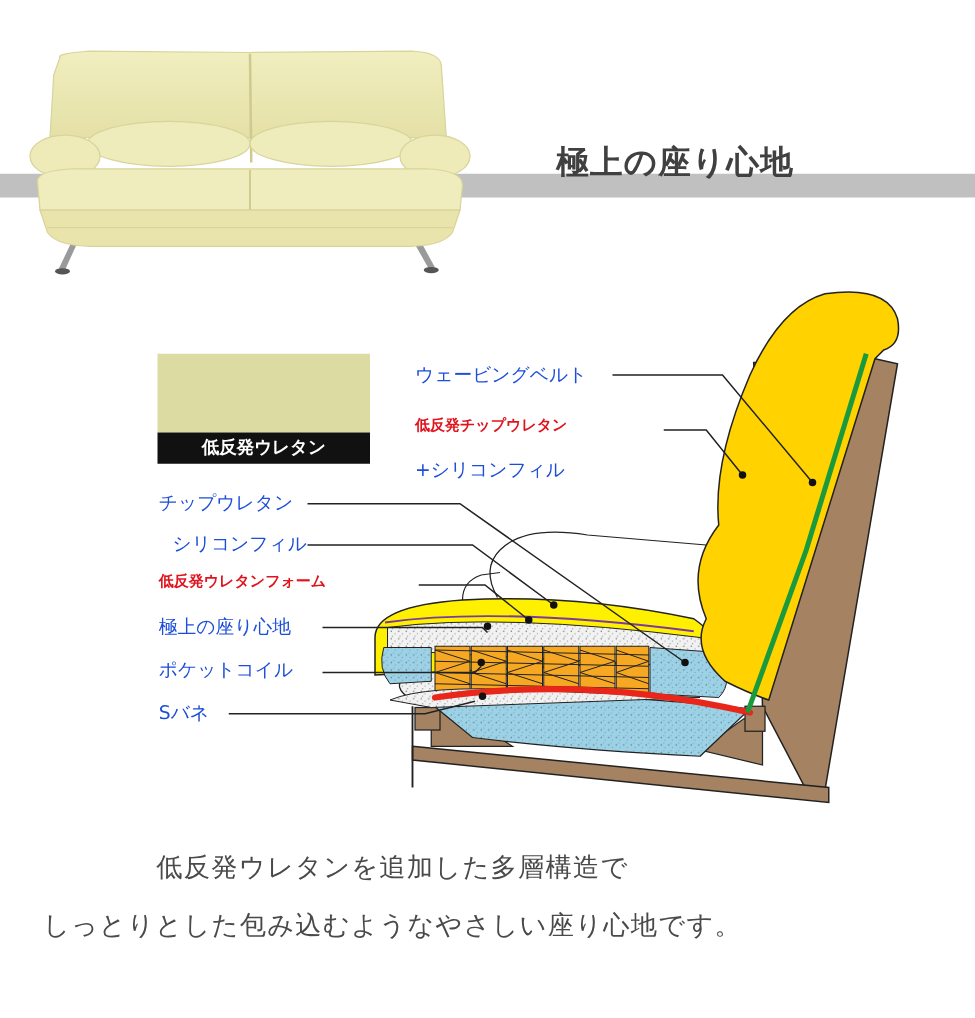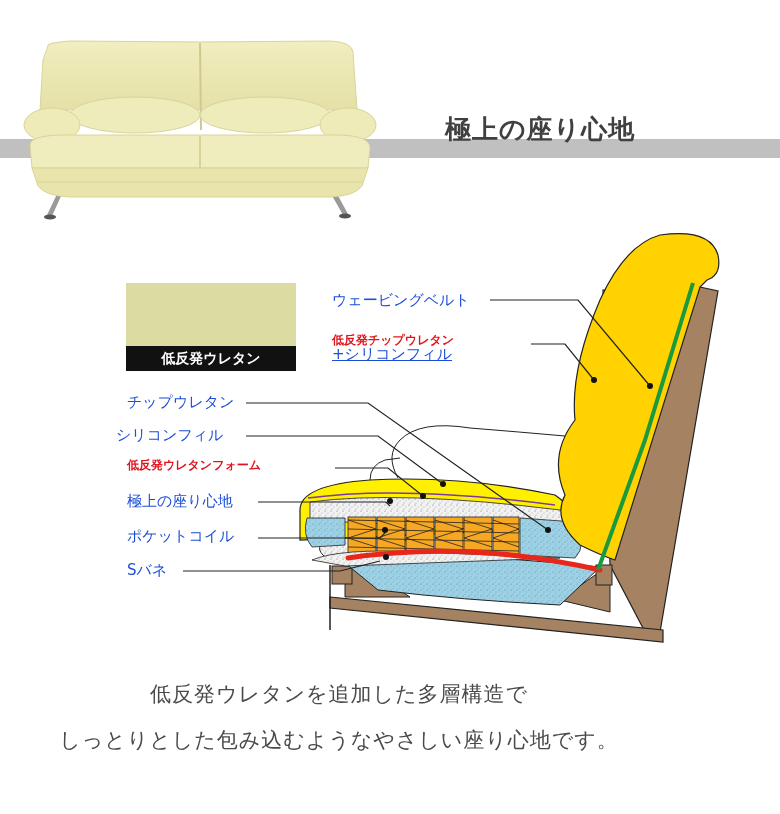--- a/index.html
+++ b/index.html
@@ -11,21 +11,21 @@
                 color: #404040; letter-spacing: 1px; white-space: nowrap; }
     .swatch { position: absolute; left: 126px; top: 283px; width: 158px; height: 88px; text-decoration: underline; }
     .swatch-tex { position: absolute; left: 0; top: 0; width: 170px; height: 63px;
                   background: #dcdca2; }
     .swatch-label { position: absolute; left: 0; top: 63px; width: 170px; height: 25px; background: #111;
                     color: #fff; font-size: 14px; font-weight: bold; text-align: center; line-height: 25px; }
     .diagram { position: absolute; left: 0; top: 220px; width: 780px; height: 440px; }
     .lbl { position: absolute; font-size: 15px; color: #1d4ed8; white-space: nowrap; }
     .lbl.red { color: #e0141e; font-weight: bold; font-size: 12px; }
     .caption { position: absolute; left: 0; width: 628px; text-align: center; font-size: 21px;
-               color: #4a4a4a; letter-spacing: 1px; margin-left: 25px; }
+               color: #4a4a4a; letter-spacing: 1px; }
   </style>
 </head>
 <body>
 
 <div class="band"></div>
 
 <svg class="sofa" viewBox="0 0 400 240" xmlns="http://www.w3.org/2000/svg">
   <defs>
     <linearGradient id="sg" x1="0" y1="0" x2="0" y2="1">
       <stop offset="0" stop-color="#f1eec0"></stop>
@@ -141,22 +141,22 @@
     <circle cx="443" cy="484" r="3"></circle>
     <circle cx="423" cy="496" r="3"></circle>
     <circle cx="390" cy="501" r="3"></circle>
     <circle cx="385" cy="530" r="3"></circle>
     <circle cx="386" cy="557" r="3"></circle>
   </g>
 </svg>
 
 <div class="lbl" style="left:332px; top:291px;">ウェービングベルト</div>
 <div class="lbl red" style="left:332px; top:332px;">低反発チップウレタン</div>
-<div class="lbl" style="left:332px; top:345px;text-decoration:underline;">+シリコンフィル</div>
+<div class="lbl" style="left:332px; top:367px;">+シリコンフィル</div>
 <div class="lbl" style="left:127px; top:393px;">チップウレタン</div>
-<div class="lbl" style="left:116px; top:426px;">シリコンフィル</div>
+<div class="lbl" style="left:138px; top:426px;">シリコンフィル</div>
 <div class="lbl red" style="left:127px; top:457px;">低反発ウレタンフォーム</div>
 <div class="lbl" style="left:127px; top:492px;">極上の座り心地</div>
 <div class="lbl" style="left:127px; top:527px;">ポケットコイル</div>
 <div class="lbl" style="left:127px; top:561px;text-align:center;">Sバネ</div>
 
 <div class="caption" style="top:680px;">低反発ウレタンを追加した多層構造で</div>
 <div class="caption" style="top:726px;">しっとりとした包み込むようなやさしい座り心地です。</div>
 
 </body></html>

